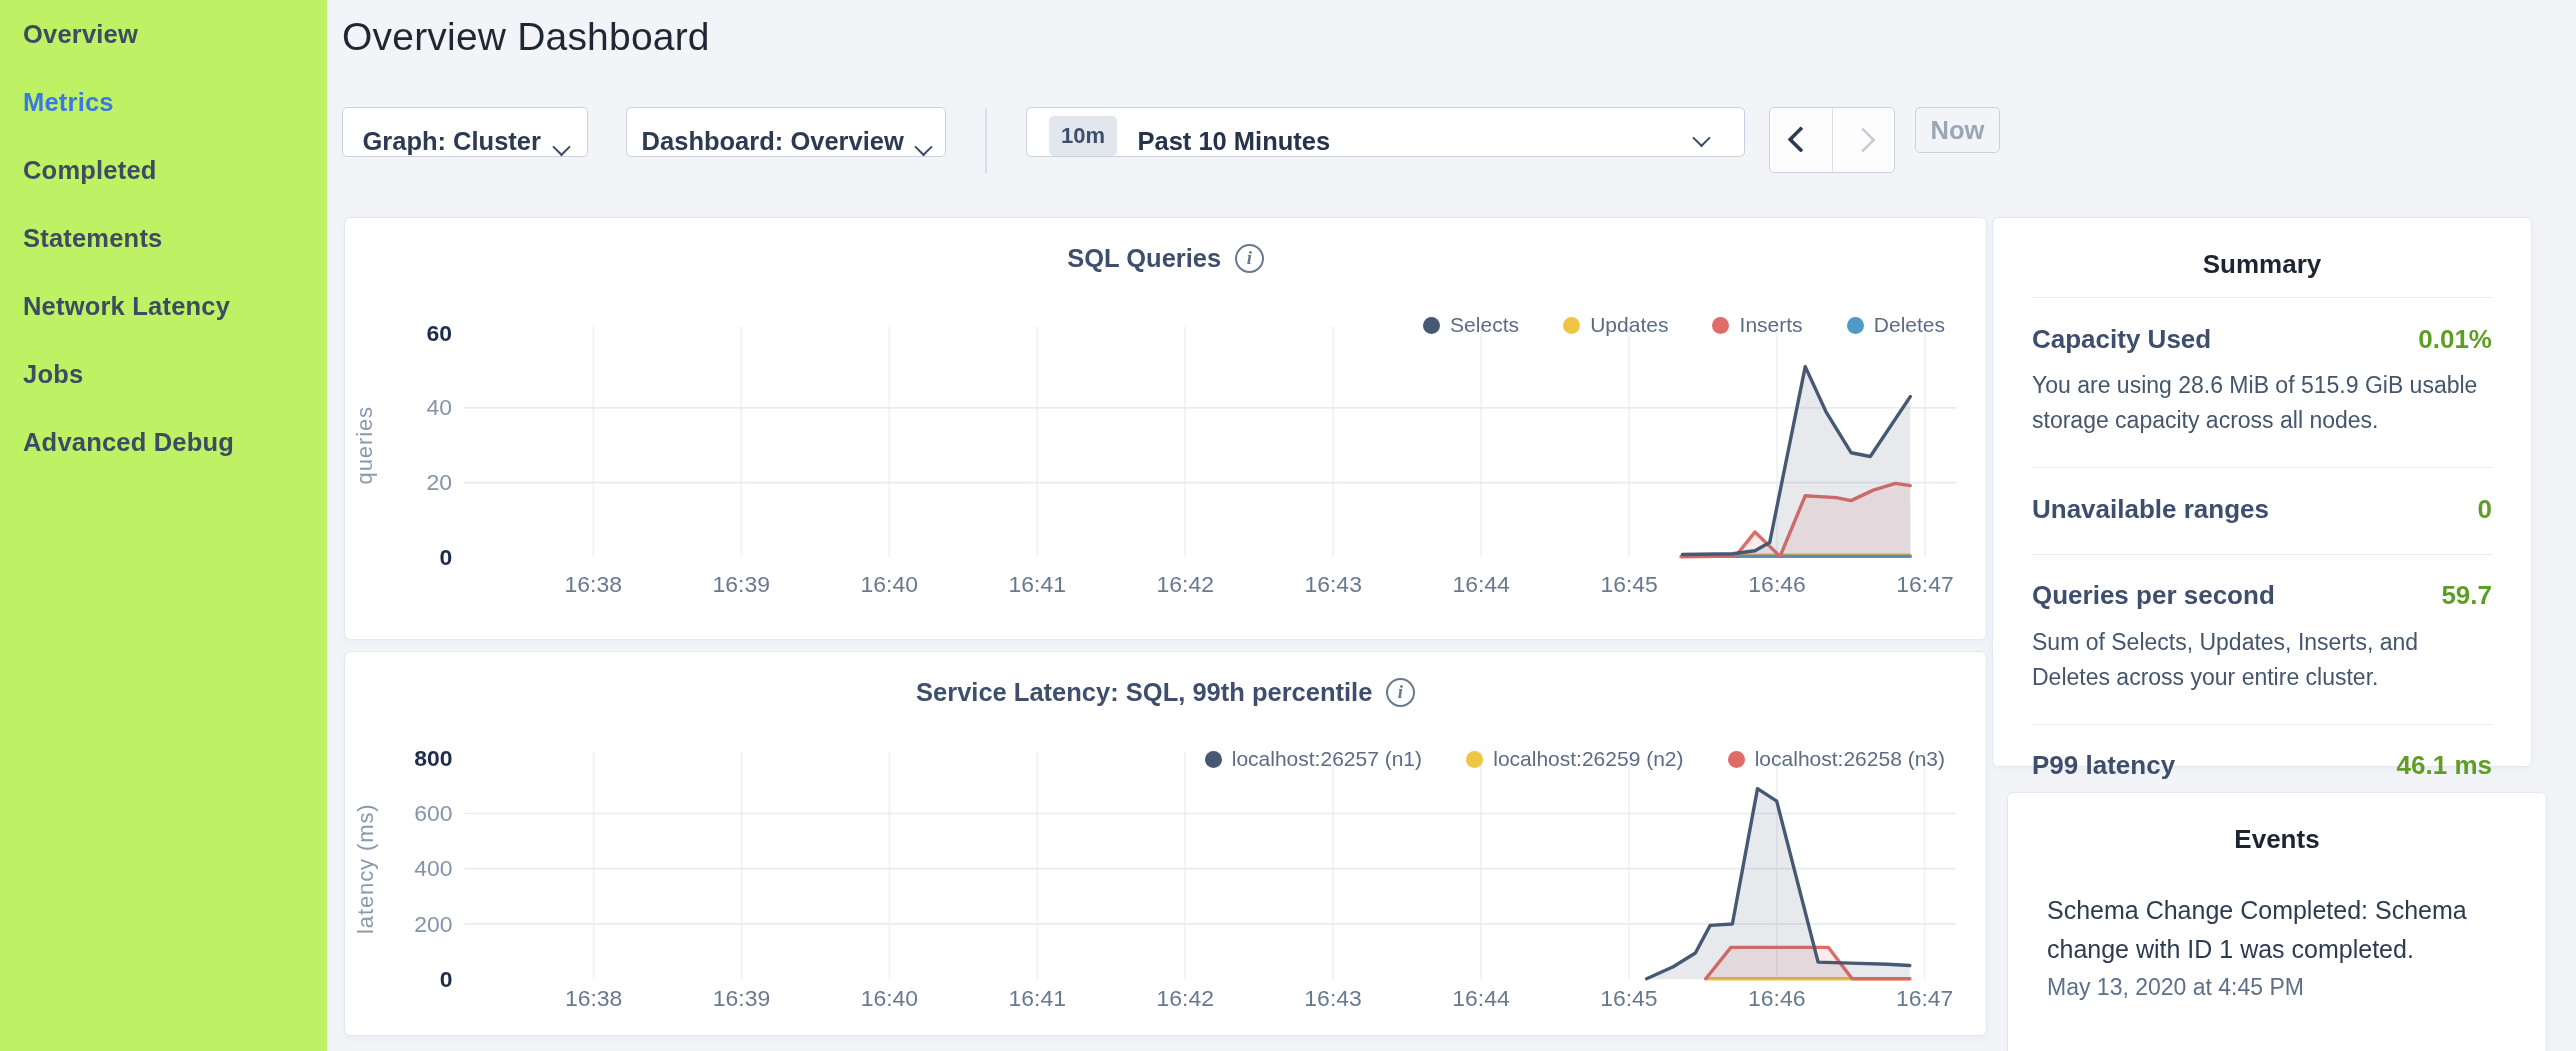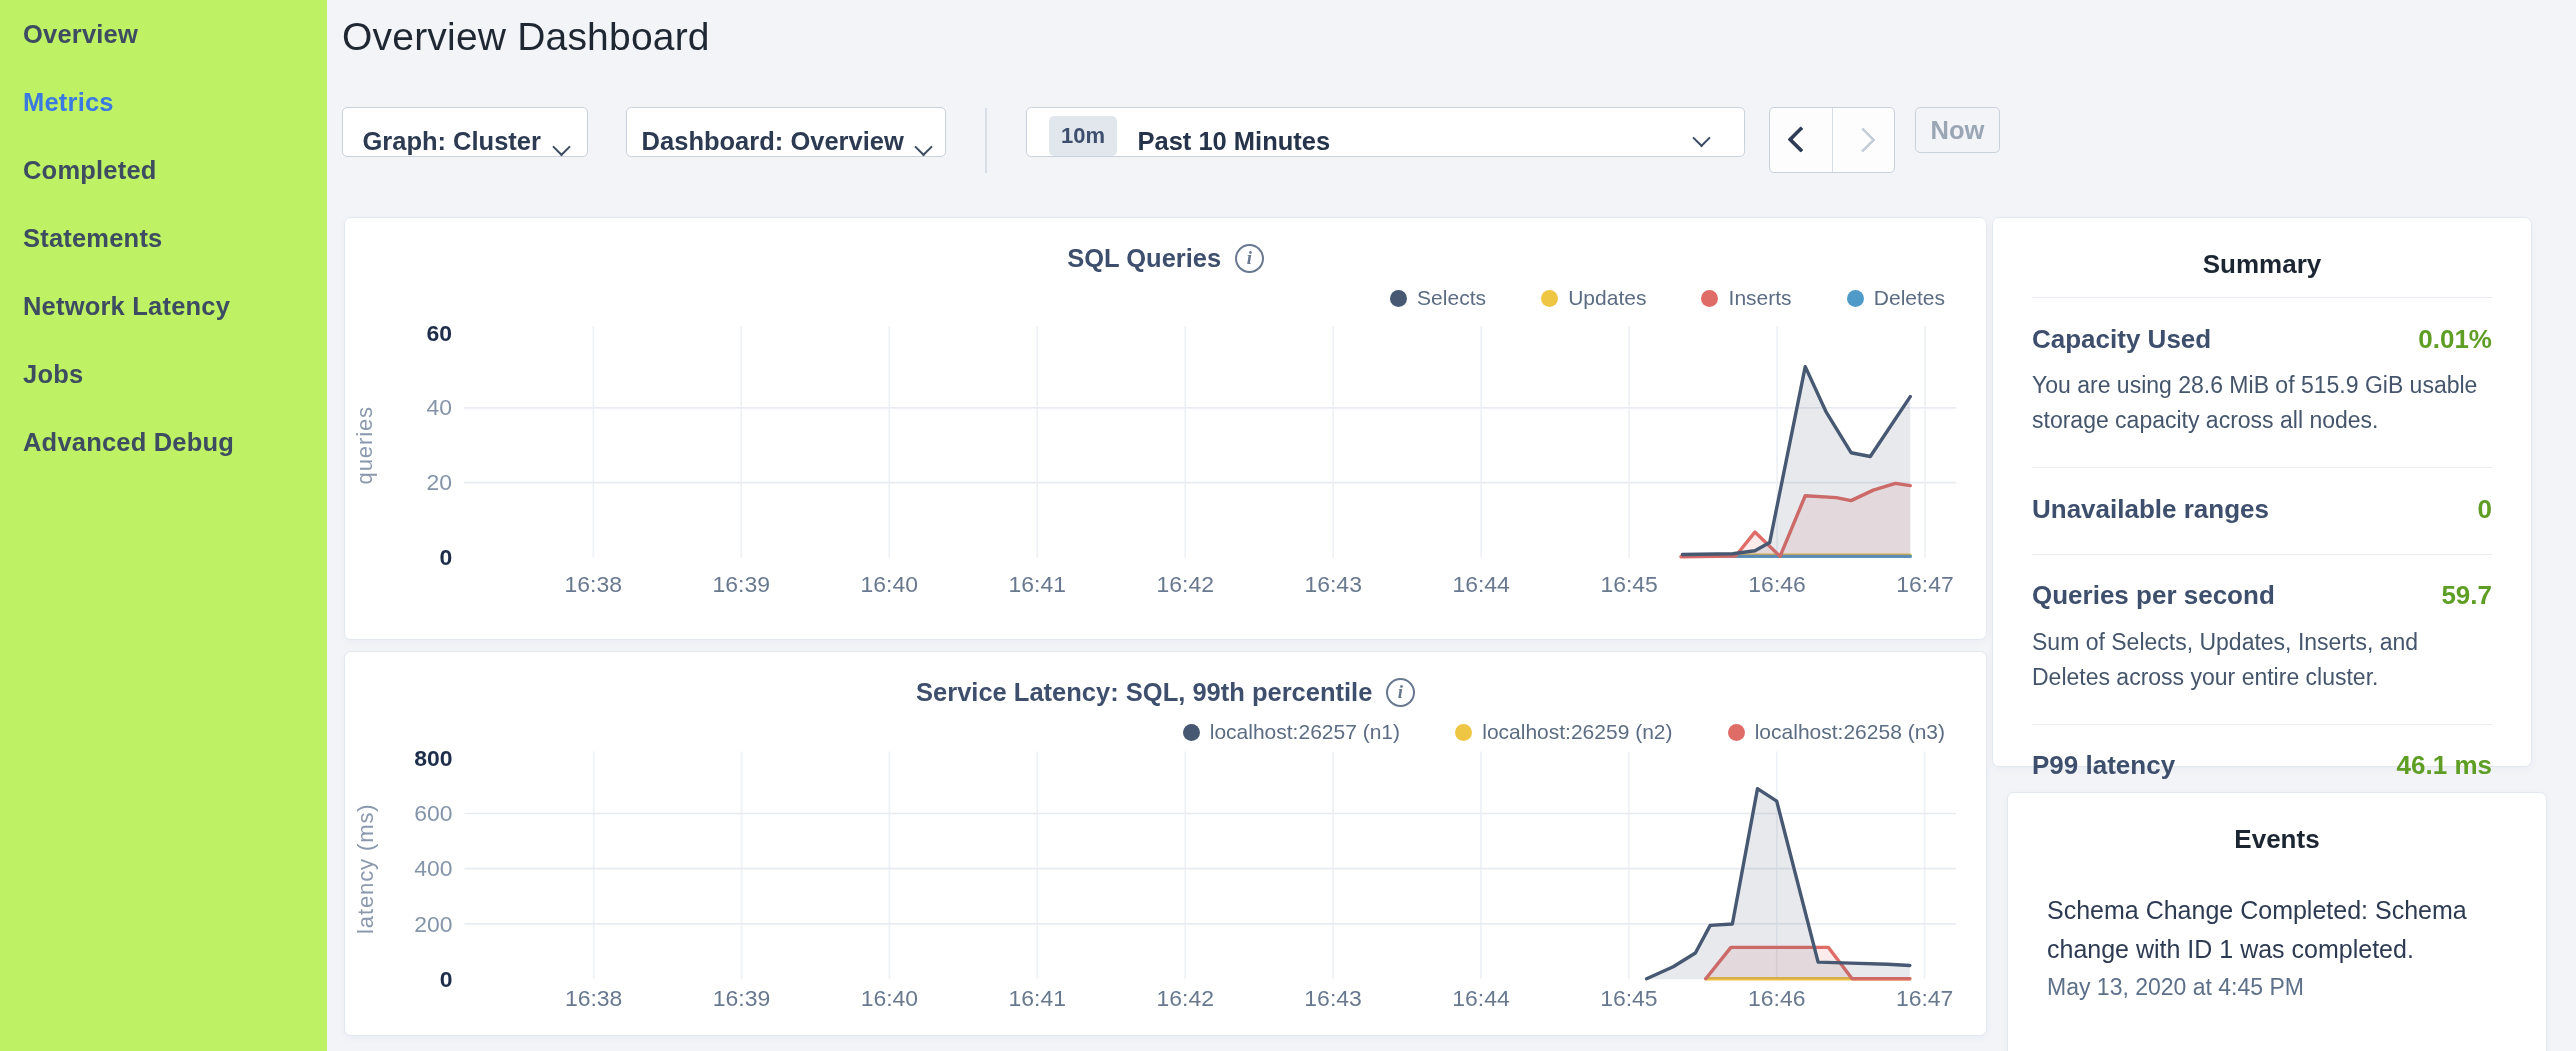--- a/index.html
+++ b/index.html
@@ -75,21 +75,21 @@
     position:absolute;top:25.5px;left:0;width:100%;
     display:flex;align-items:center;justify-content:center;gap:13.6px;
     font-size:25.5px;font-weight:700;color:#3e4f6d;
   }
   .info-icon{
     width:29px;height:29px;box-sizing:border-box;border:2.6px solid #68788f;border-radius:50%;
     font-size:18.7px;font-weight:700;font-style:italic;color:#68788f;
     display:flex;align-items:center;justify-content:center;cursor:pointer;
     font-family:"Liberation Serif",serif;
   }
-  .legend{position:absolute;top:68px;right:41px;display:flex;gap:55px;}
+  .legend{position:absolute;top:95px;right:41px;display:flex;gap:44px;}
   .legend-item{display:flex;align-items:center;gap:10.2px;font-size:21px;color:#5b6c83;}
   .legend-dot{width:17px;height:17px;border-radius:50%;}
   .chart-svg{position:absolute;left:0;top:0;}
   .chart-svg text{font-family:"Liberation Sans",sans-serif;}
   .xtick{fill:#68798f;font-size:27px;}
   .ytick{fill:#8494a9;font-size:27px;}
   .ytick.strong{fill:#1d2d4a;font-weight:700;}
   .axis-title{fill:#8a99ad;font-size:26px;letter-spacing:1px;}
   
   .panel-heading{

